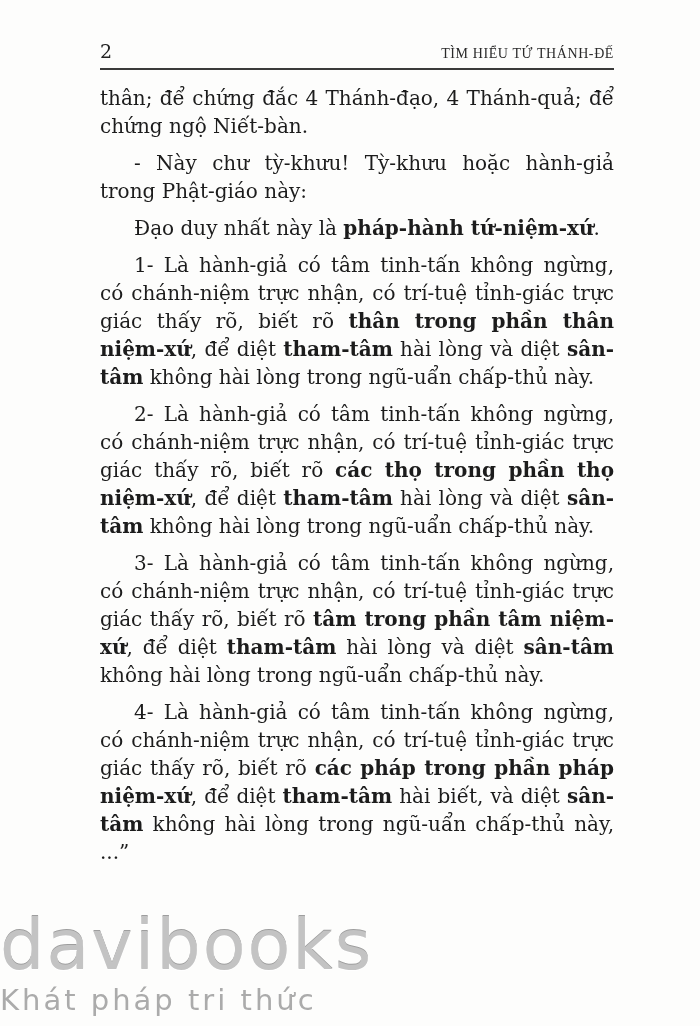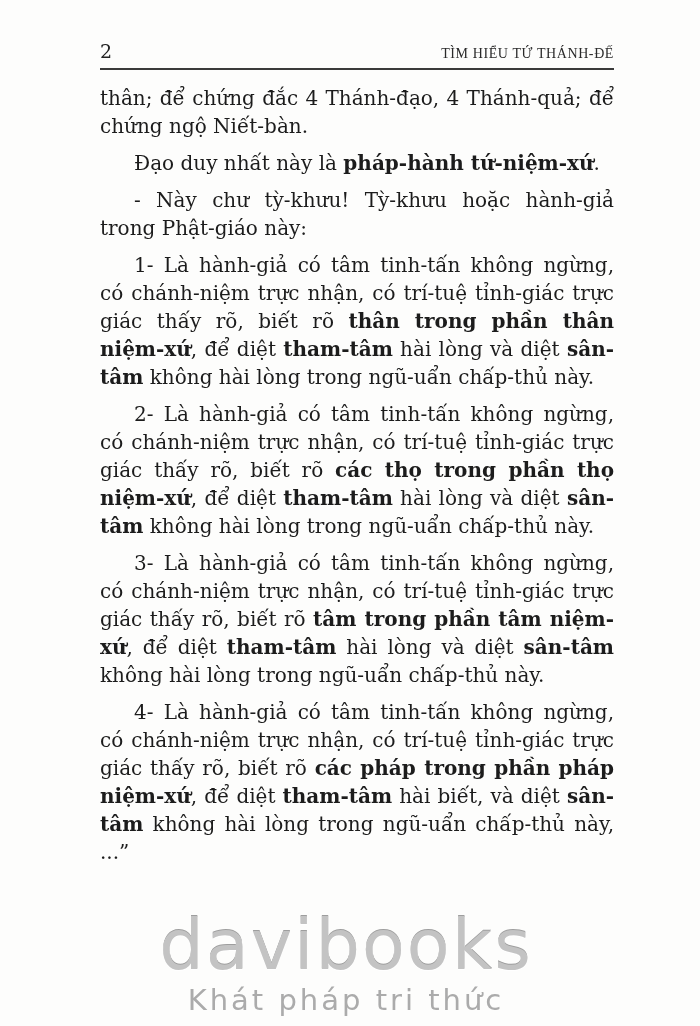--- a/index.html
+++ b/index.html
@@ -53,21 +53,21 @@
     text-indent: 0;
   }
   .body-text .b {
     font-weight: bold;
   }
   .watermark {
     position: absolute;
     left: 0;
     right: 8px;
     bottom: 8px;
-    text-align: center;
+    text-align: left;
     pointer-events: none;
     margin-top: 10px;
   }
   .watermark-logo {
     font-family: "DejaVu Sans", "Liberation Sans", sans-serif;
     font-size: 70px;
     line-height: 70px;
     color: #c3c3c3;
     text-shadow: 0 1px 0 #ffffff, 0 -1px 0 #9e9e9e;
     letter-spacing: 2px;
@@ -86,22 +86,22 @@
 
 <div class="page">
   <div class="content">
     <header class="page-header">
       <span class="page-number">2</span>
       <span class="running-title">TÌM HIỂU TỨ THÁNH-ĐẾ</span>
     </header>
     <hr class="header-rule">
     <main class="body-text" id="body-text">
         <p class="no-indent"><span>thân; để chứng đắc 4 Thánh-đạo, 4 Thánh-quả; để chứng ngộ Niết-bàn.</span></p>
+        <p><span>- Này chư tỳ-khưu! Tỳ-khưu hoặc hành-giả trong Phật-giáo này:</span></p>
         <p><span>Đạo duy nhất này là </span><span class="b">pháp-hành tứ-niệm-xứ</span><span>.</span></p>
-        <p><span>- Này chư tỳ-khưu! Tỳ-khưu hoặc hành-giả trong Phật-giáo này:</span></p>
         <p><span>1- Là hành-giả có tâm tinh-tấn không ngừng, có chánh-niệm trực nhận, có trí-tuệ tỉnh-giác trực giác thấy rõ, biết rõ </span><span class="b">thân trong phần thân niệm-xứ</span><span>, để diệt </span><span class="b">tham-tâm</span><span> hài lòng và diệt </span><span class="b">sân-tâm</span><span> không hài lòng trong ngũ-uẩn chấp-thủ này.</span></p>
         <p><span>2- Là hành-giả có tâm tinh-tấn không ngừng, có chánh-niệm trực nhận, có trí-tuệ tỉnh-giác trực giác thấy rõ, biết rõ </span><span class="b">các thọ trong phần thọ niệm-xứ</span><span>, để diệt </span><span class="b">tham-tâm</span><span> hài lòng và diệt </span><span class="b">sân-tâm</span><span> không hài lòng trong ngũ-uẩn chấp-thủ này.</span></p>
         <p><span>3- Là hành-giả có tâm tinh-tấn không ngừng, có chánh-niệm trực nhận, có trí-tuệ tỉnh-giác trực giác thấy rõ, biết rõ </span><span class="b">tâm trong phần tâm niệm-xứ</span><span>, để diệt </span><span class="b">tham-tâm</span><span> hài lòng và diệt </span><span class="b">sân-tâm</span><span> không hài lòng trong ngũ-uẩn chấp-thủ này.</span></p>
         <p><span>4- Là hành-giả có tâm tinh-tấn không ngừng, có chánh-niệm trực nhận, có trí-tuệ tỉnh-giác trực giác thấy rõ, biết rõ </span><span class="b">các pháp trong phần pháp niệm-xứ</span><span>, để diệt </span><span class="b">tham-tâm</span><span> hài biết, và diệt </span><span class="b">sân-tâm</span><span> không hài lòng trong ngũ-uẩn chấp-thủ này, ...”</span></p>
       </main>
   </div>
 
   <div class="watermark">
     <div class="watermark-logo">davibooks</div>
     <div class="watermark-tagline">Khát pháp tri thức</div>

